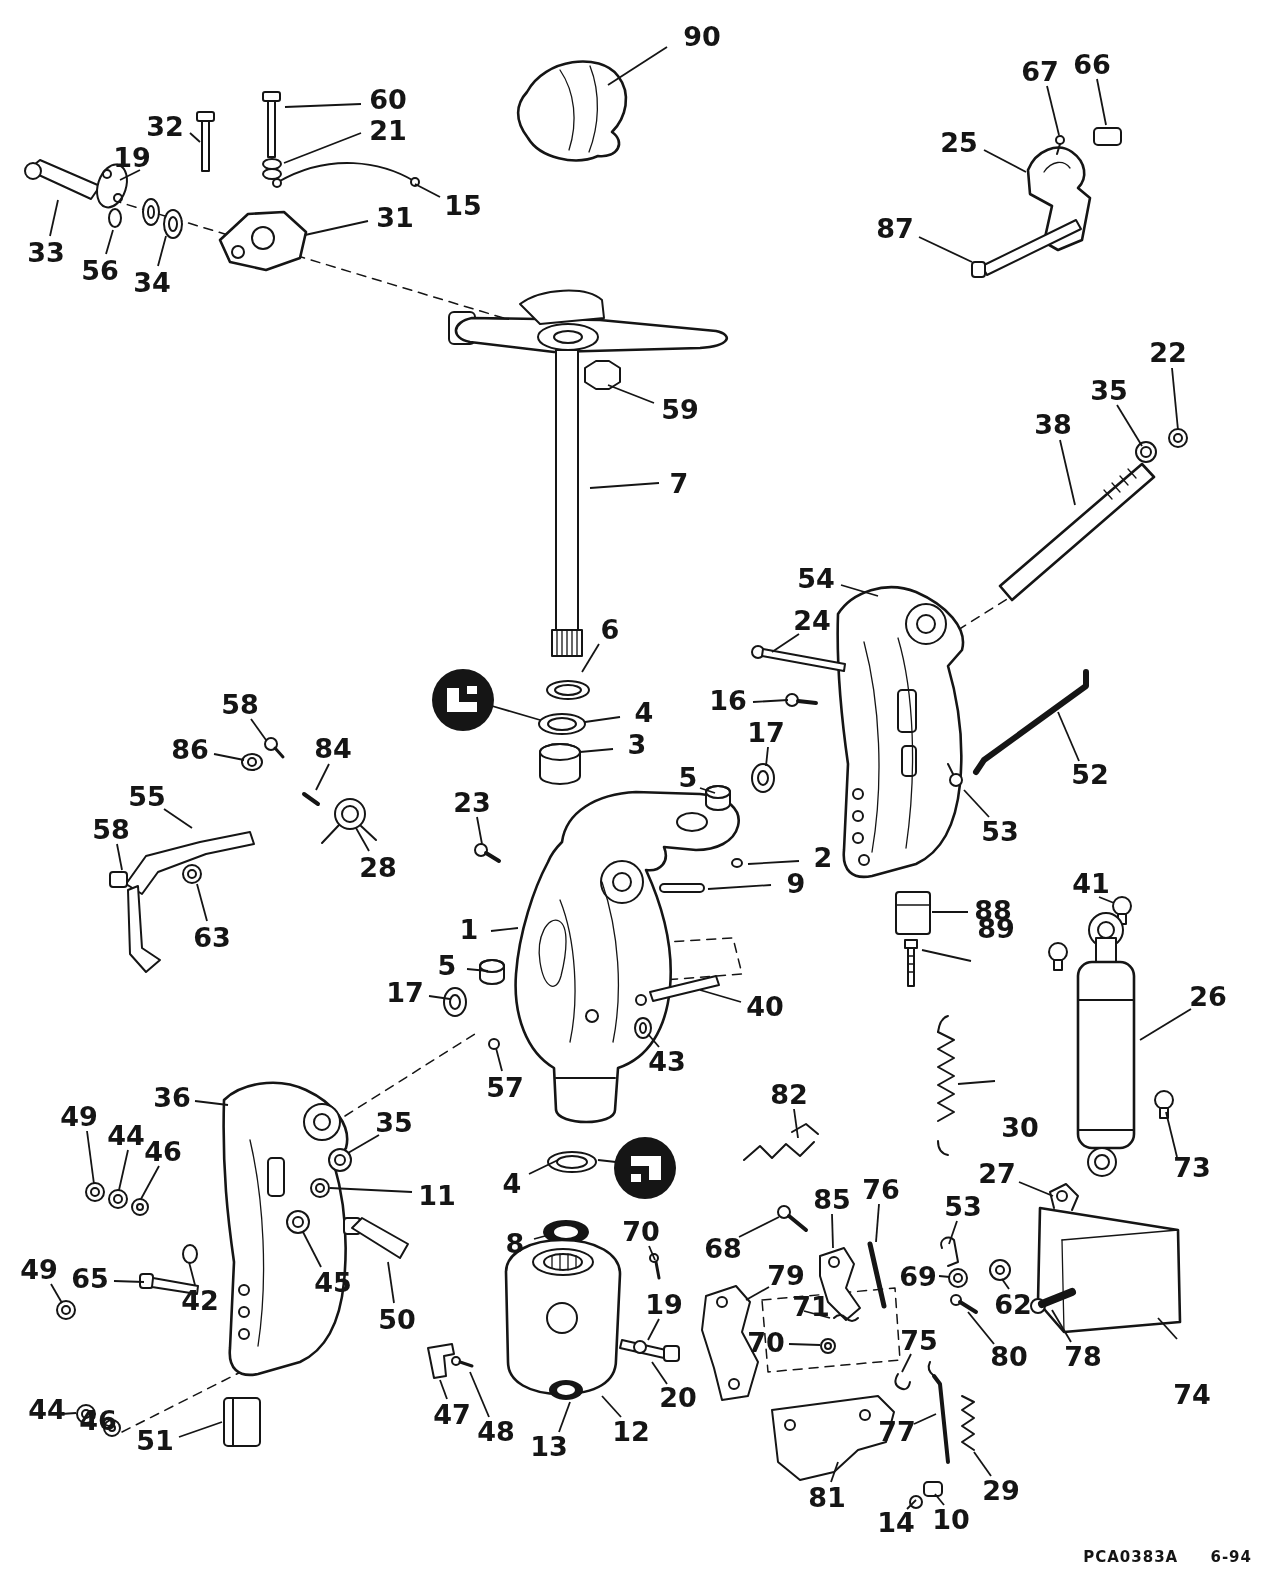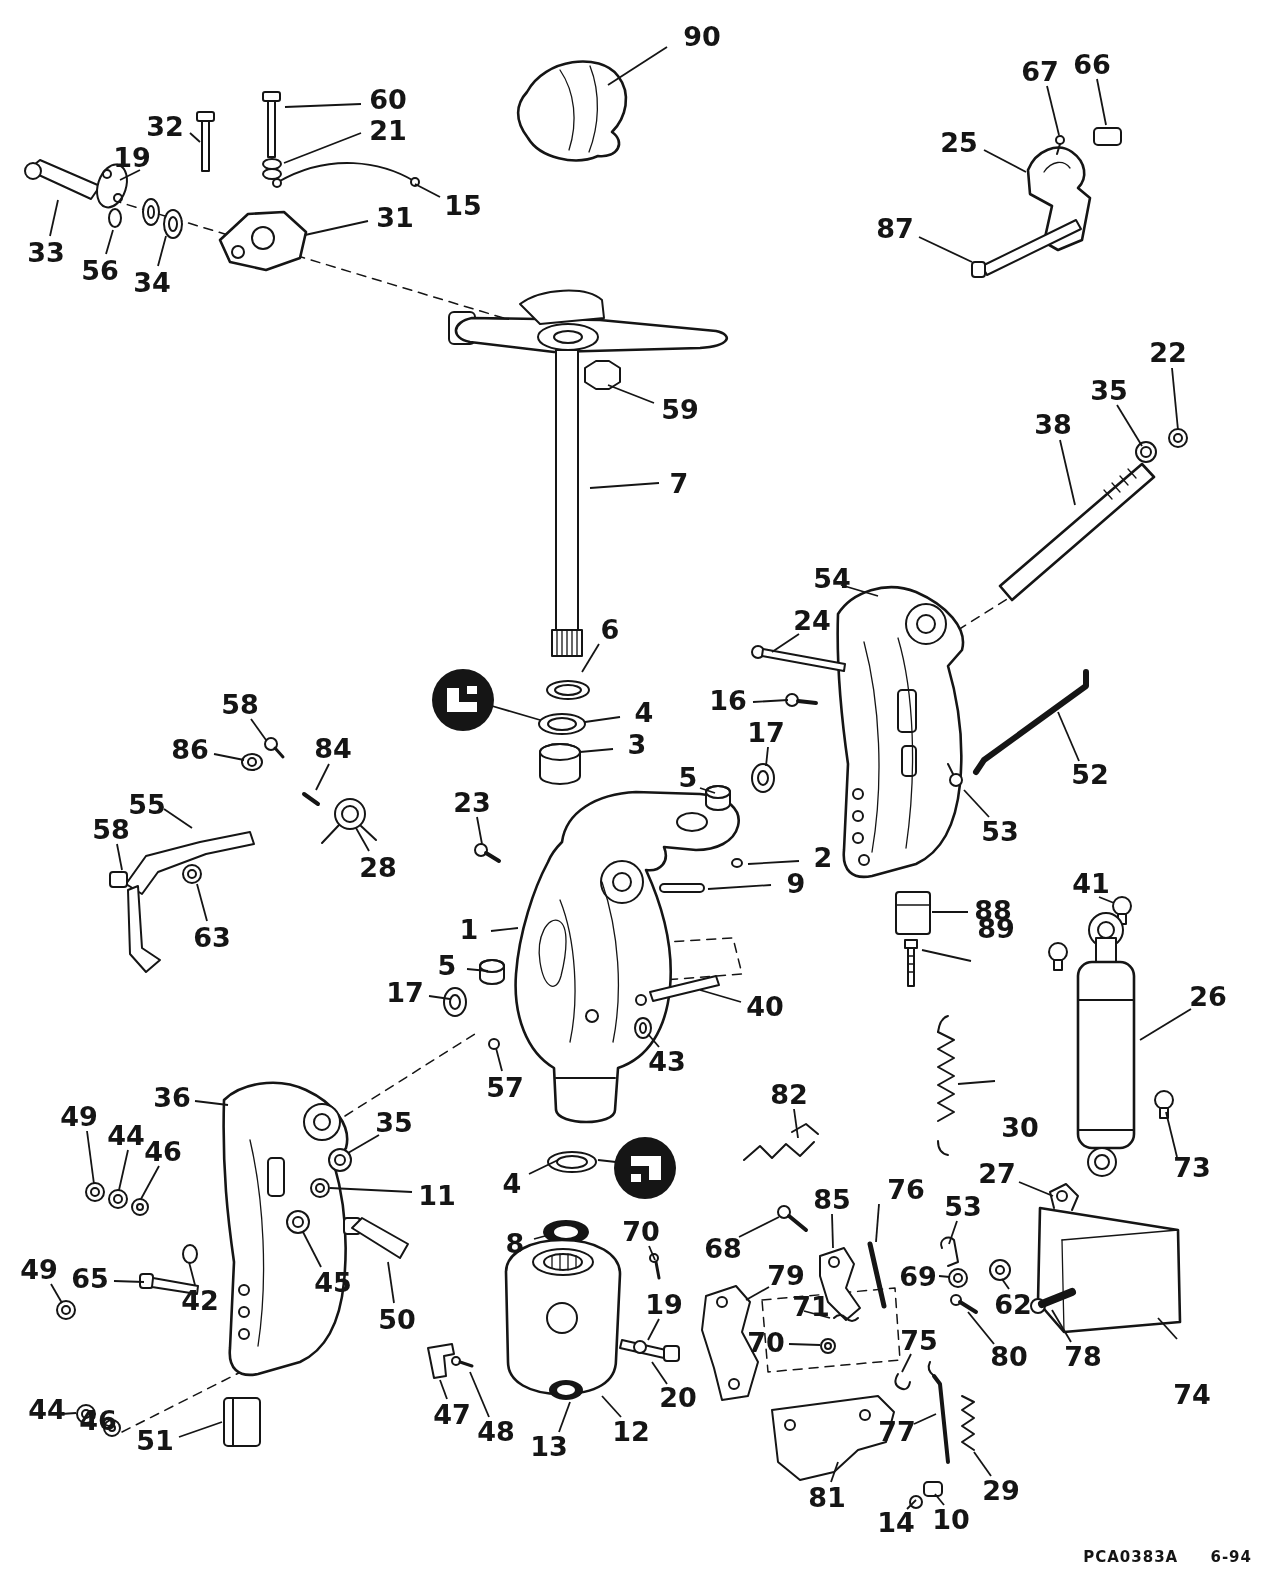--- a/index.html
+++ b/index.html
@@ -467,32 +467,32 @@
       <div class="callout" style="left: 395px; top: 217px;">31</div>
       <div class="callout" style="left: 1040px; top: 71px;">67</div>
       <div class="callout" style="left: 1092px; top: 64px;">66</div>
       <div class="callout" style="left: 959px; top: 142px;">25</div>
       <div class="callout" style="left: 895px; top: 228px;">87</div>
       <div class="callout" style="left: 680px; top: 409px;">59</div>
       <div class="callout" style="left: 679px; top: 483px;">7</div>
       <div class="callout" style="left: 1168px; top: 352px;">22</div>
       <div class="callout" style="left: 1109px; top: 390px;">35</div>
       <div class="callout" style="left: 1053px; top: 424px;">38</div>
-      <div class="callout" style="left: 816px; top: 578px; margin-left: 16px;">54</div>
+      <div class="callout" style="left: 816px; top: 578px;">54</div>
       <div class="callout" style="left: 812px; top: 620px;">24</div>
       <div class="callout" style="left: 610px; top: 629px;">6</div>
       <div class="callout" style="left: 728px; top: 700px;">16</div>
       <div class="callout" style="left: 766px; top: 732px;">17</div>
       <div class="callout" style="left: 644px; top: 712px;">4</div>
       <div class="callout" style="left: 637px; top: 744px;">3</div>
       <div class="callout" style="left: 688px; top: 777px;">5</div>
       <div class="callout" style="left: 240px; top: 704px;">58</div>
       <div class="callout" style="left: 190px; top: 749px;">86</div>
       <div class="callout" style="left: 333px; top: 748px;">84</div>
-      <div class="callout" style="left: 147px; top: 796px; margin-top: 8px;">55</div>
+      <div class="callout" style="left: 147px; top: 796px;">55</div>
       <div class="callout" style="left: 111px; top: 829px;">58</div>
       <div class="callout" style="left: 378px; top: 867px;">28</div>
       <div class="callout" style="left: 472px; top: 802px;">23</div>
       <div class="callout" style="left: 823px; top: 857px;">2</div>
       <div class="callout" style="left: 796px; top: 883px;">9</div>
       <div class="callout" style="left: 469px; top: 929px;">1</div>
       <div class="callout" style="left: 1000px; top: 831px;">53</div>
       <div class="callout" style="left: 1090px; top: 774px;">52</div>
       <div class="callout" style="left: 212px; top: 937px;">63</div>
       <div class="callout" style="left: 447px; top: 965px;">5</div>
@@ -517,21 +517,21 @@
       <div class="callout" style="left: 1192px; top: 1167px;">73</div>
       <div class="callout" style="left: 997px; top: 1173px;">27</div>
       <div class="callout" style="left: 90px; top: 1278px;">65</div>
       <div class="callout" style="left: 39px; top: 1269px;">49</div>
       <div class="callout" style="left: 200px; top: 1300px;">42</div>
       <div class="callout" style="left: 333px; top: 1282px;">45</div>
       <div class="callout" style="left: 397px; top: 1319px;">50</div>
       <div class="callout" style="left: 641px; top: 1231px;">70</div>
       <div class="callout" style="left: 723px; top: 1248px;">68</div>
       <div class="callout" style="left: 832px; top: 1199px;">85</div>
-      <div class="callout" style="left: 906px; top: 1189px;">76</div>
+      <div class="callout" style="left: 881px; top: 1189px;">76</div>
       <div class="callout" style="left: 963px; top: 1206px;">53</div>
       <div class="callout" style="left: 918px; top: 1276px;">69</div>
       <div class="callout" style="left: 1013px; top: 1304px;">62</div>
       <div class="callout" style="left: 664px; top: 1304px;">19</div>
       <div class="callout" style="left: 786px; top: 1275px;">79</div>
       <div class="callout" style="left: 786px; top: 1306px; margin-left: 25px;">71</div>
       <div class="callout" style="left: 766px; top: 1342px;">70</div>
       <div class="callout" style="left: 1009px; top: 1356px;">80</div>
       <div class="callout" style="left: 1083px; top: 1356px;">78</div>
       <div class="callout" style="left: 1192px; top: 1350px; margin-top: 44px;">74</div>

